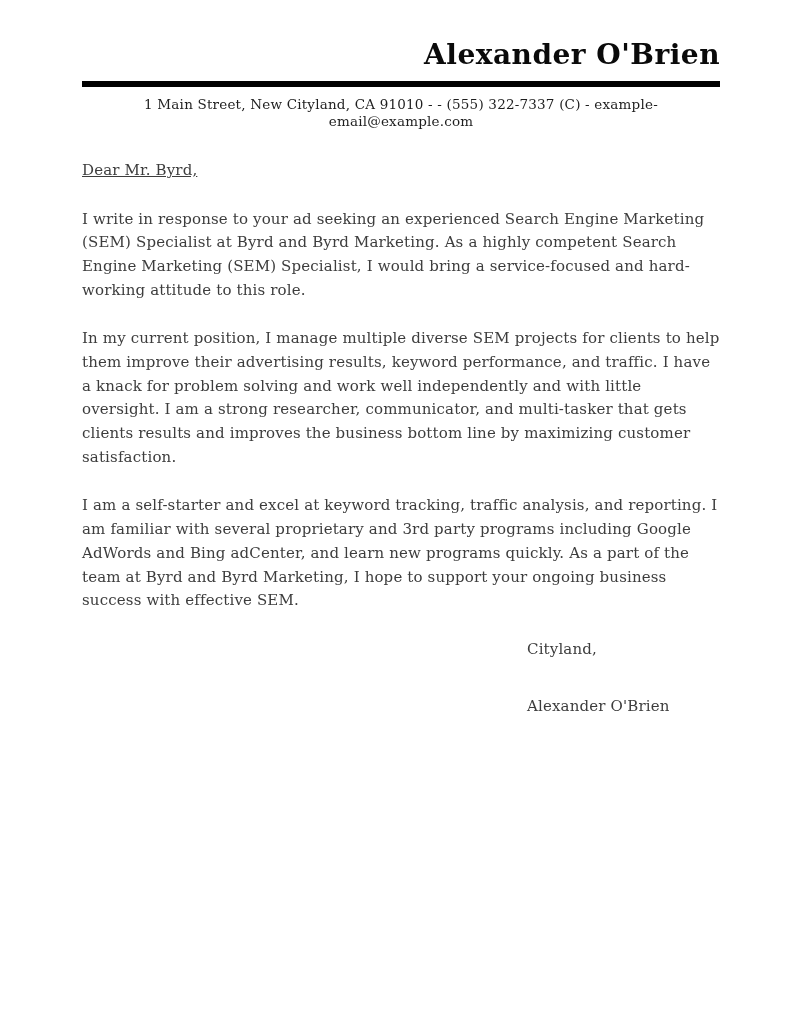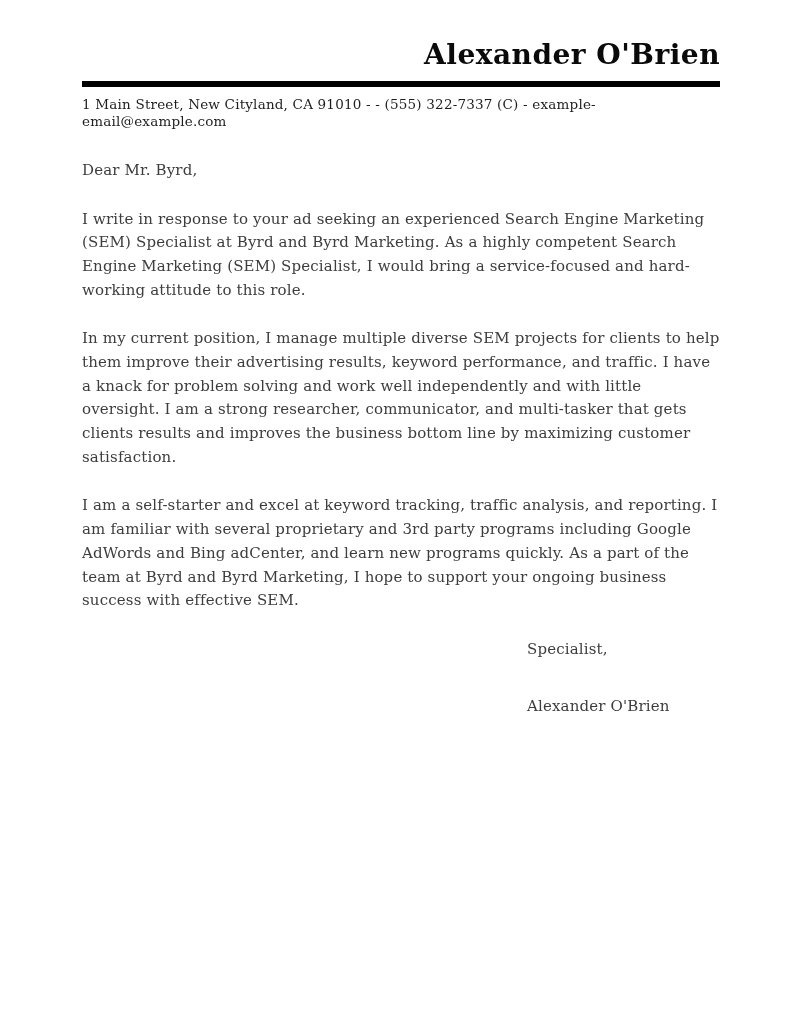--- a/index.html
+++ b/index.html
@@ -28,36 +28,37 @@
     letter-spacing: 0.5px;
     line-height: 1.1;
   }
   .header-rule {
     height: 4px;
     border-top: 4px solid #000000;
     border-bottom: 2px solid #000000;
     margin: 0 0 9px 0;
   }
   .contact-info {
-    text-align: left;
+    text-align: center;
     font-size: 13.5px;
     color: #1e1e1e;
     letter-spacing: 0.2px;
     line-height: 1.3;
   }
   .letter-body {
     font-size: 15px;
     line-height: 1.58;
     letter-spacing: 0.15px;
   }
   .letter-body p {
     margin: 0 0 25px 0;
   }
   .salutation {
     margin-bottom: 26px;
+    text-decoration: underline;
   }
   .signature-block {
     padding-left: 445px;
     margin-top: 3px;
   }
   .signature-block .closing {
     margin: 0 0 33px 0;
   }
   .signature-block .signature-name {
     margin: 0;
@@ -78,18 +79,18 @@
     <p class="salutation">Dear Mr. Byrd,</p>
 
     <p>I write in response to your ad seeking an experienced Search Engine Marketing (SEM) Specialist at Byrd and Byrd Marketing. As a highly competent Search Engine Marketing (SEM) Specialist, I would bring a service-focused and hard-working attitude to this role.</p>
 
     <p>In my current position, I manage multiple diverse SEM projects for clients to help them improve their advertising results, keyword performance, and traffic. I have a knack for problem solving and work well independently and with little oversight. I am a strong researcher, communicator, and multi-tasker that gets clients results and improves the business bottom line by maximizing customer satisfaction.</p>
 
     <p>I am a self-starter and excel at keyword tracking, traffic analysis, and reporting. I am familiar with several proprietary and 3rd party programs including Google AdWords and Bing adCenter, and learn new programs quickly. As a part of the team at Byrd and Byrd Marketing, I hope to support your ongoing business success with effective SEM.</p>
 
 
     <div class="signature-block">
-      <p class="closing">Specialist,</p>
+      <p class="closing">Cityland,</p>
       <p class="signature-name">Alexander O'Brien</p>
     </div>
   </main>
 
 </div>
 
 </body></html>

